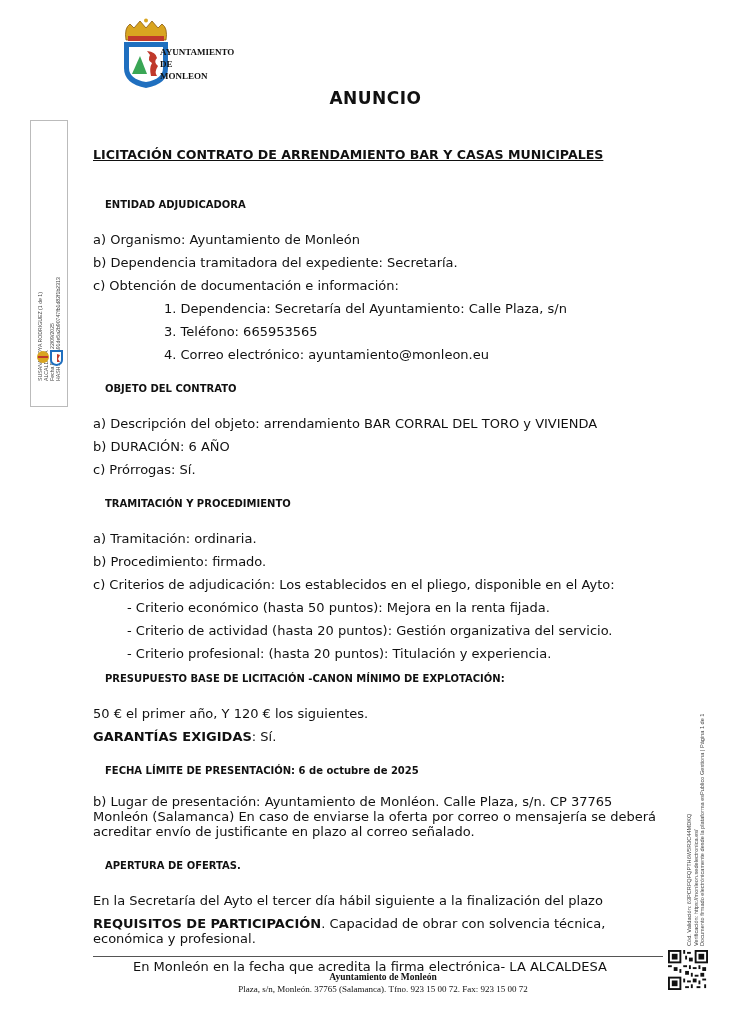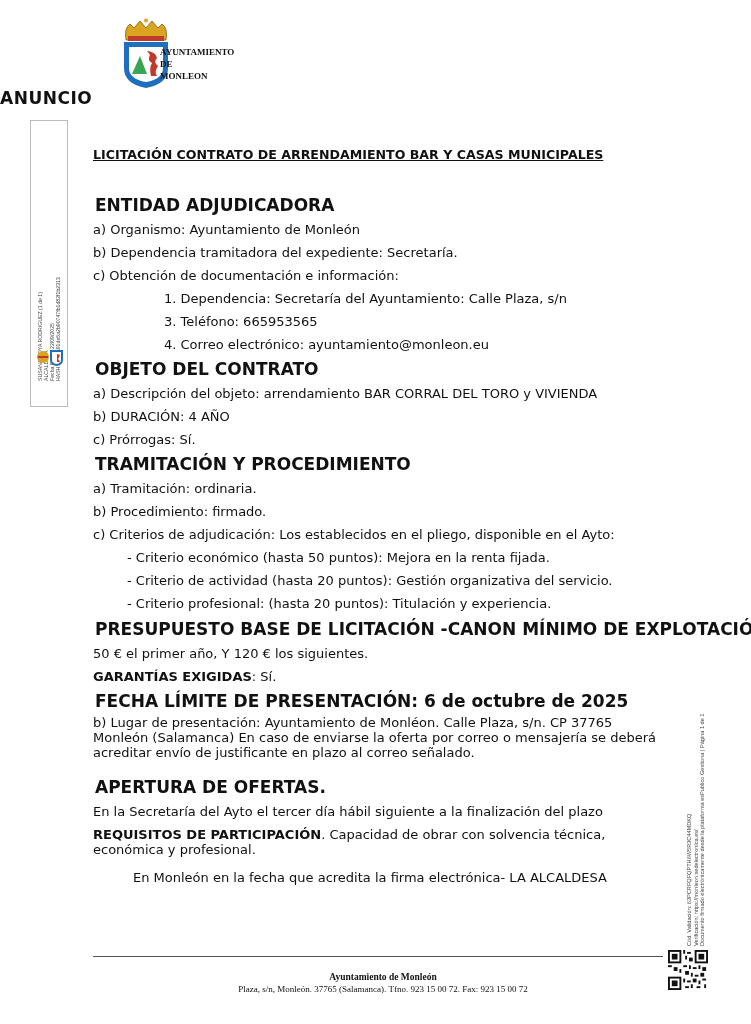--- a/index.html
+++ b/index.html
@@ -7,42 +7,42 @@
     width: 751px; height: 1024px; position: relative; overflow: hidden;
     font-family: "DejaVu Sans", sans-serif; color: #111;
   }
   .logo { position: absolute; left: 116px; top: 18px; width: 140px; height: 70px; }
   .logo-text {
     position: absolute; left: 160px; top: 46px; width: 80px;
     font-family: "Liberation Serif", serif; font-size: 9px; font-weight: bold;
     text-align: left; line-height: 12px; color: #111;
   }
   .title {
-    position: absolute; left: 0; width: 100%; top: 88px; text-align: left;
+    position: absolute; left: 0; width: 100%; top: 88px; text-align: center;
     font-family: "DejaVu Sans", sans-serif; font-size: 17px; font-weight: bold; letter-spacing: 0.5px;
   }
   .stamp-left {
     position: absolute; left: 30px; top: 120px; width: 36px; height: 285px;
     border: 1px solid #bbb;
   }
   .stamp-left .vtext {
     position: absolute; left: 2px; top: 80px; width: 30px; height: 180px;
   }
   .stamp-left .vtext div {
     position: absolute; left: 0; top: 0; transform-origin: 0 0;
     white-space: nowrap; font-family: "Liberation Sans", sans-serif; font-size: 5.2px; color: #444;
     line-height: 6px;
   }
   .stamp-left .mini-logo { position: absolute; left: 4px; top: 226px; width: 30px; height: 20px; }
   .content { position: absolute; left: 93px; top: 147px; width: 570px; }
   .subtitle {
     font-size: 12.6px; font-weight: bold; text-decoration: underline; margin: 0 0 32px 0;
     white-space: nowrap;
   }
-  .h { font-size: 17px; font-weight: bold; margin: 2px; line-height: 22px; white-space: nowrap; }
+  .h { font-size: 10px; font-weight: bold; margin: 12px; line-height: 22px; white-space: nowrap; }
   .p { font-size: 13px; margin: 0; line-height: 23px; white-space: nowrap; }
   .ind1 { padding-left: 71px; }
   .ind2 { padding-left: 34px; }
   .ind-sign { padding-left: 40px; }
   .block { font-size: 13px; line-height: 15px; margin: 3px 0 16px 0; }
   .mix { font-size: 13px; line-height: 15px; margin: 4px 0 9px 0; }
   .mix b { font-weight: bold; }
   .footer-line { position: absolute; left: 93px; top: 956px; width: 570px; height: 1px; background: #555; }
   .footer-name {
     position: absolute; left: 0; width: 766px; top: 972px; text-align: center;
@@ -103,21 +103,21 @@
   <div class="h">ENTIDAD ADJUDICADORA</div>
   <div class="p">a) Organismo: Ayuntamiento de Monleón</div>
   <div class="p">b) Dependencia tramitadora del expediente: Secretaría.</div>
   <div class="p">c) Obtención de documentación e información:</div>
   <div class="p ind1">1. Dependencia: Secretaría del Ayuntamiento: Calle Plaza, s/n</div>
   <div class="p ind1">3. Teléfono: 665953565</div>
   <div class="p ind1">4. Correo electrónico: ayuntamiento@monleon.eu</div>
 
   <div class="h">OBJETO DEL CONTRATO</div>
   <div class="p">a) Descripción del objeto: arrendamiento BAR CORRAL DEL TORO  y VIVIENDA</div>
-  <div class="p">b) DURACIÓN: 4 AÑO</div>
+  <div class="p">b) DURACIÓN: 6 AÑO</div>
   <div class="p">c) Prórrogas: Sí.</div>
 
   <div class="h">TRAMITACIÓN Y PROCEDIMIENTO</div>
   <div class="p">a) Tramitación: ordinaria.</div>
   <div class="p">b) Procedimiento: firmado.</div>
   <div class="p">c) Criterios de adjudicación: Los establecidos en el pliego, disponible en el Ayto:</div>
   <div class="p ind2">- Criterio económico (hasta 50 puntos): Mejora en la renta fijada.</div>
   <div class="p ind2">- Criterio de actividad (hasta 20 puntos): Gestión organizativa del servicio.</div>
   <div class="p ind2">- Criterio profesional: (hasta 20 puntos): Titulación y experiencia.</div>
 

